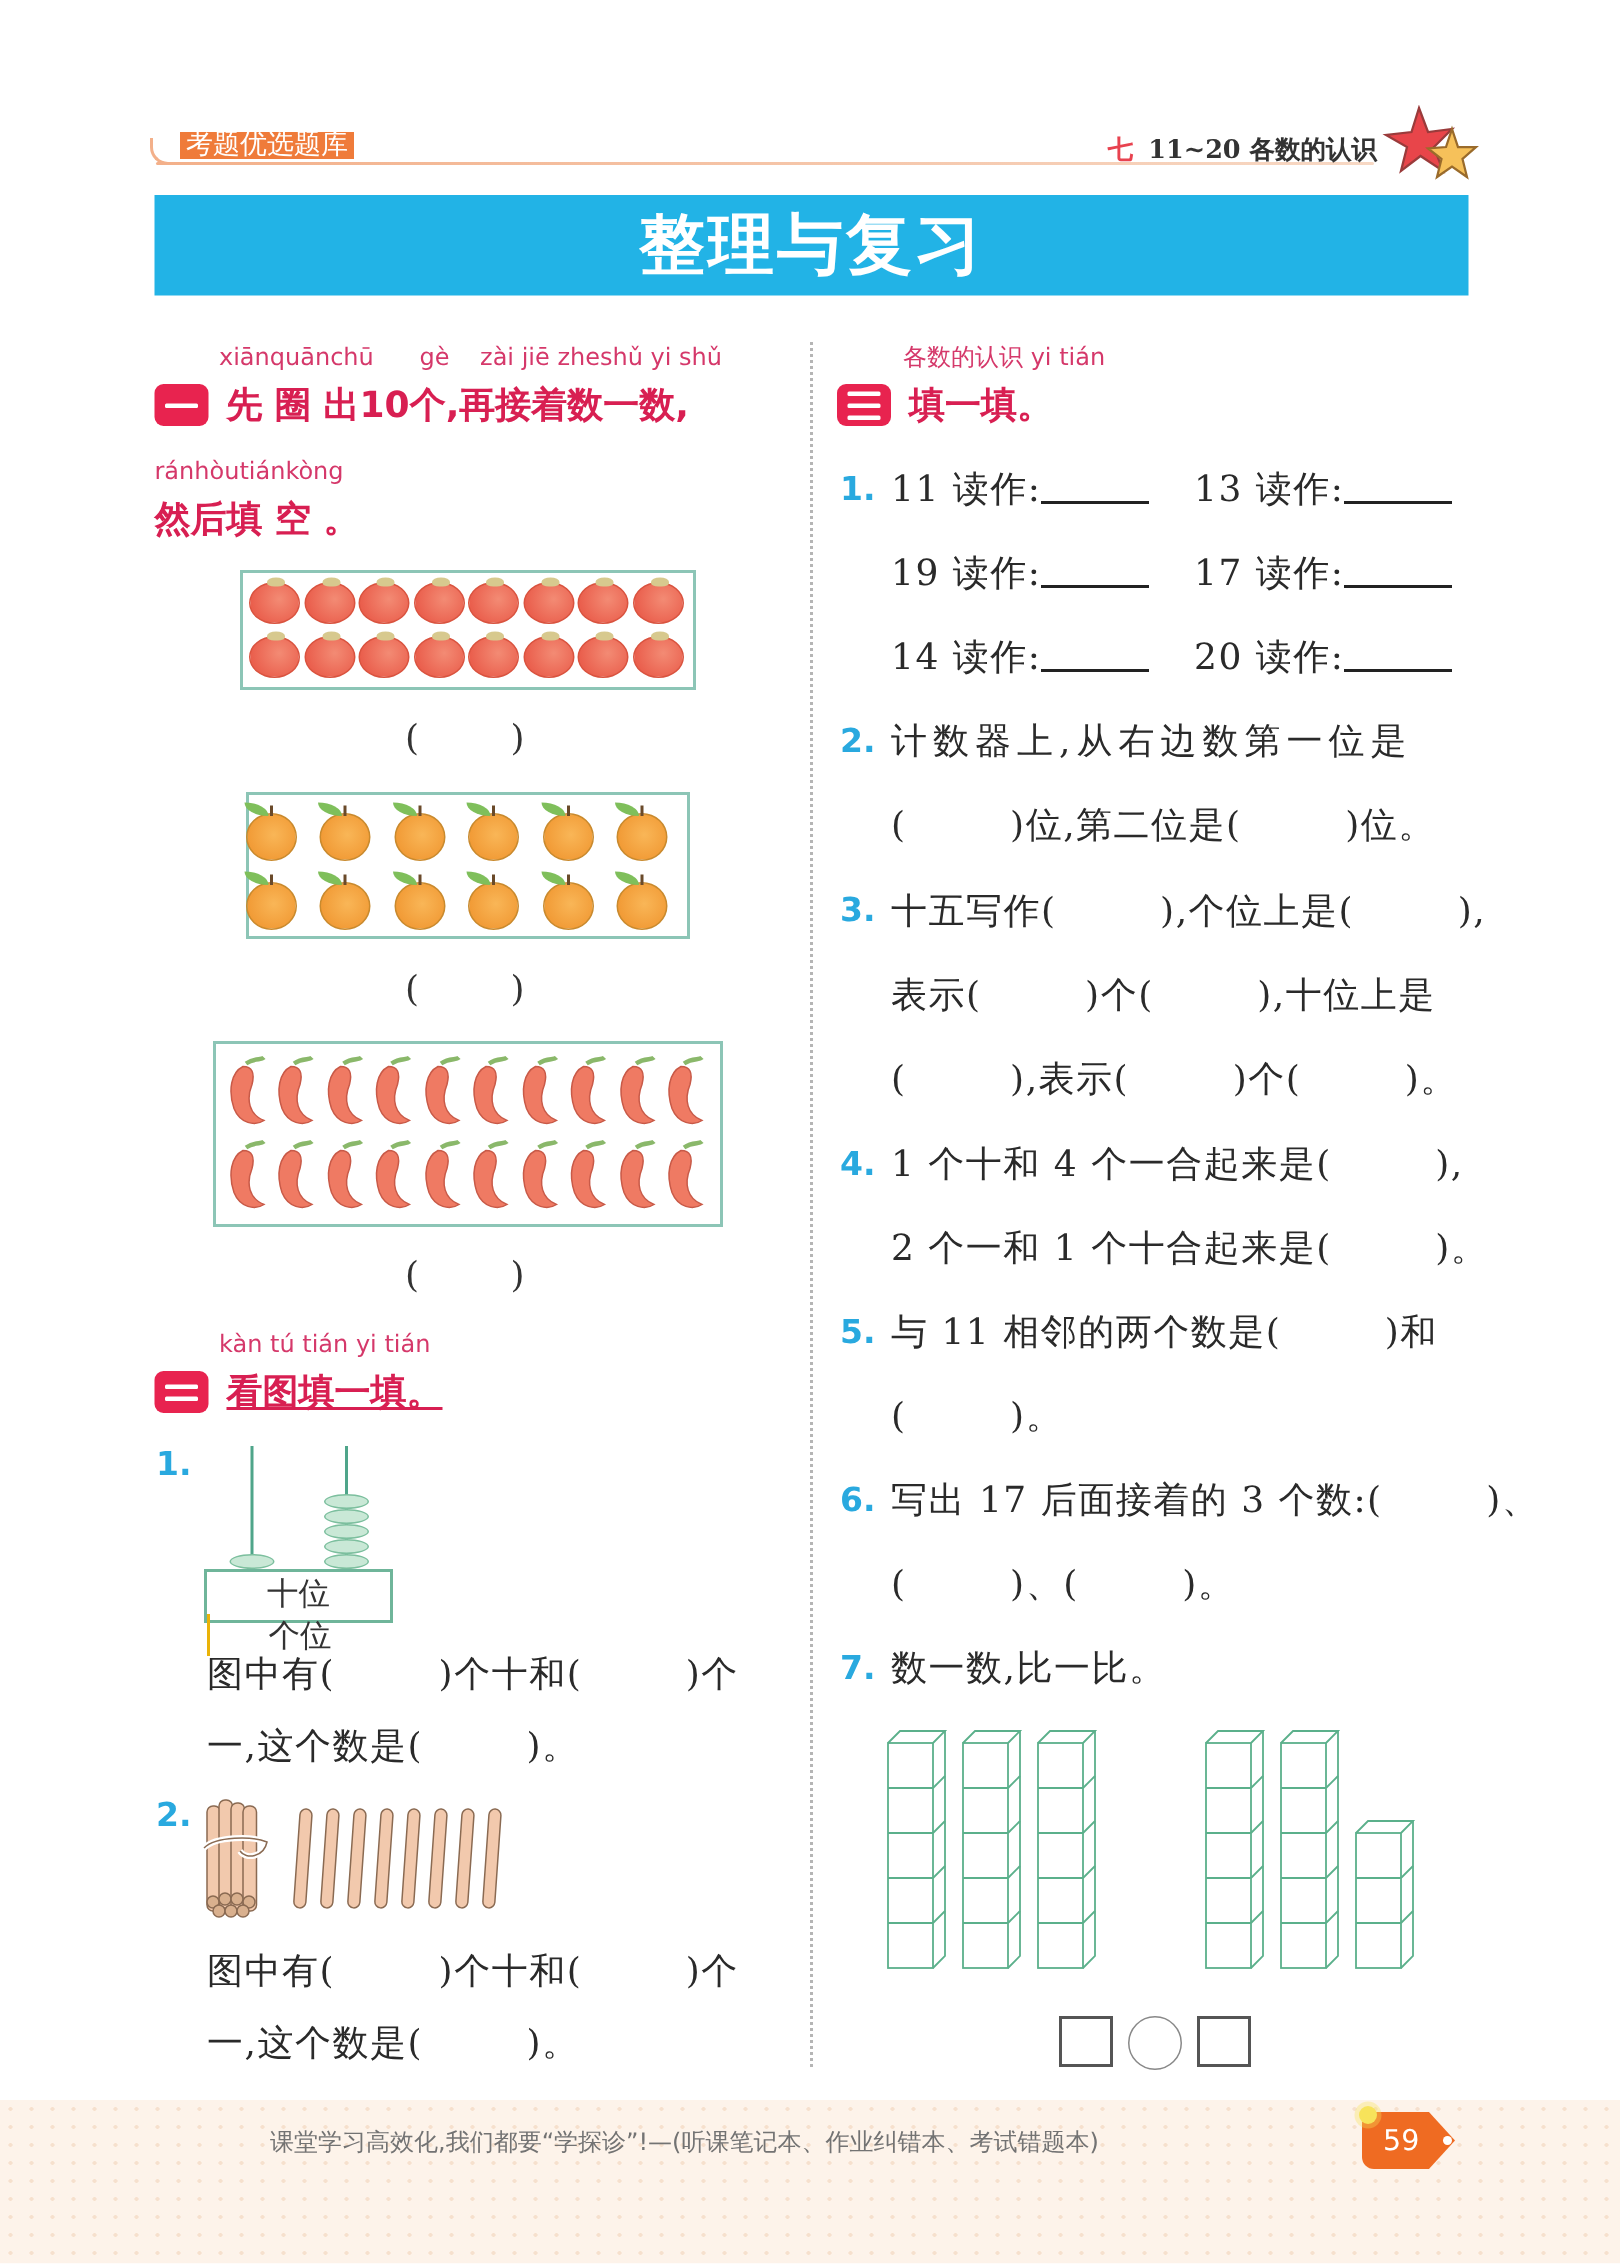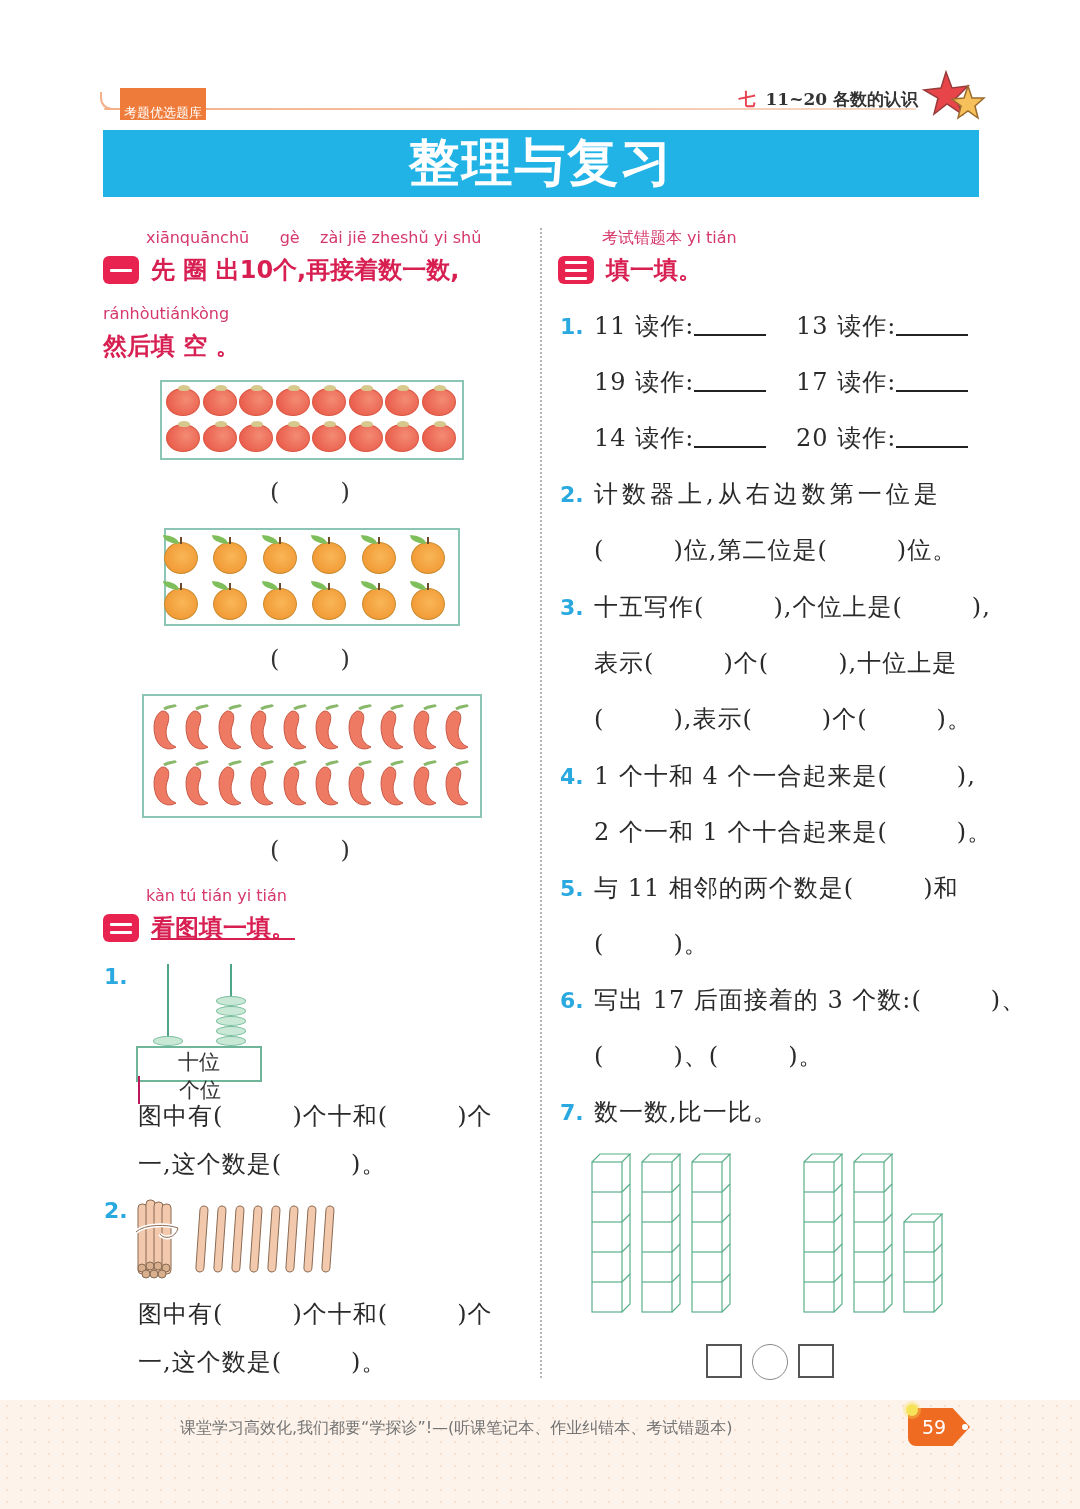--- a/index.html
+++ b/index.html
@@ -2,27 +2,27 @@
 <html><head>
 <meta charset="utf-8">
 <style>
   * { box-sizing: border-box; margin: 0; padding: 0; }
   html, body { width: 1080px; height: 1509px; background: #ffffff; overflow: hidden; }
   body { position: relative; font-family: "DejaVu Serif", "Liberation Serif", serif; color: #2a2a2a; }
 
   
   .hdr-line { position: absolute; left: 104px; top: 108px; width: 812px; height: 2px; background: linear-gradient(90deg,#f3b08a,#f7d8c4); border-radius: 1px; }
   .hdr-curve { position: absolute; left: 100px; top: 92px; width: 16px; height: 18px; border-left: 2px solid #f3b08a; border-bottom: 2px solid #f3b08a; border-bottom-left-radius: 12px; }
-  .hdr-tag { position: absolute; left: 120px; top: 88px; height: 18px; padding: 16px 4px; background: #ef7b3a; color: #fff; font-family: "DejaVu Sans", sans-serif; font-size: 13px; line-height: 18px; text-align: center; }
+  .hdr-tag { position: absolute; left: 120px; top: 88px; height: 18px; padding: 0 4px; background: #ef7b3a; color: #fff; font-family: "DejaVu Sans", sans-serif; font-size: 18px; line-height: 18px; text-align: center; }
   .hdr-chapter { position: absolute; right: 162px; top: 88px; font-size: 17px; font-weight: bold; color: #333; }
   .hdr-chapter .num { color: #e8424f; margin-right: 10px; font-family: "DejaVu Sans", sans-serif; }
   .stars { position: absolute; left: 920px; top: 70px; width: 70px; height: 56px; }
 
   .banner { position: absolute; left: 103px; top: 130px; width: 876px; height: 67px; background: #22b3e6; display: flex; align-items: center; justify-content: center; }
-  .banner-title { color: #fff; font-family: "DejaVu Sans", sans-serif; font-weight: bold; font-size: 51px; letter-spacing: 2px; }
+  .banner-title { color: #fff; font-family: "DejaVu Sans", sans-serif; font-weight: bold; font-size: 44px; letter-spacing: 2px; }
 
   .divider { position: absolute; left: 540px; top: 228px; height: 1150px; border-left: 2px dotted #b5b5b5; }
 
   
   .pinyin { position: absolute; font-family: "DejaVu Sans", sans-serif; font-size: 16px; color: #d5386a; white-space: pre; }
   .sec-head { position: absolute; display: flex; align-items: center; color: #d81f52; font-family: "DejaVu Sans", sans-serif; font-weight: bold; font-size: 24px; white-space: pre; }
   .badge { width: 36px; height: 28px; background: #e8234f; border-radius: 6px; margin-right: 12px; display: flex; flex-direction: column; justify-content: center; align-items: center; gap: 5px; }
   .badge i { display: block; width: 22px; height: 3px; background: #fff; border-radius: 1px; }
   .sec-line2 { position: absolute; color: #d81f52; font-family: "DejaVu Sans", sans-serif; font-weight: bold; font-size: 24px; white-space: pre; }
 
@@ -43,21 +43,21 @@
   .qtext { position: absolute; font-size: 24px; color: #2a2a2a; white-space: pre; letter-spacing: 1px; }
   .qnum { position: absolute; font-family: "DejaVu Sans", sans-serif; font-size: 22px; color: #29a9df; font-weight: bold; }
   .blank { display: inline-block; width: 72px; border-bottom: 2px solid #222; height: 20px; vertical-align: -2px; }
 
   
   .counter { position: absolute; left: 136px; top: 962px; width: 126px; height: 120px; }
   .rod { position: absolute; width: 2px; background: #4fa58a; }
   .bead { position: absolute; width: 30px; height: 10px; border-radius: 50%; background: #c9e8d6; border: 1px solid #7cbf9e; }
   .counter-base { position: absolute; left: 0; top: 84px; width: 126px; height: 36px; border: 2px solid #6fb59a; display: flex; flex-direction: column; }
   .counter-base span { flex: 1; display: flex; align-items: center; justify-content: center; font-size: 21px; color: #333; }
-  .counter-base span + span { border-left: 2px solid #be185d; }
+  .counter-base span + span { border-left: 2px solid #eab308; }
 
   
   .sticks { position: absolute; left: 134px; top: 1198px; width: 210px; height: 84px; }
 
   
   .cubes { position: absolute; left: 588px; top: 1150px; width: 360px; height: 170px; }
 
   .cmp { position: absolute; top: 1344px; display: flex; gap: 10px; left: 706px; }
   .cmp .sq { width: 36px; height: 34px; border: 2px solid #555; }
   .cmp .ci { width: 36px; height: 36px; border: 1.5px solid #888; border-radius: 50%; }
@@ -270,21 +270,21 @@
     <rect x="118" y="8" width="8" height="66" rx="4" transform="rotate(4 122 40)"></rect>
     <rect x="136" y="8" width="8" height="66" rx="4" transform="rotate(4 140 40)"></rect>
     <rect x="154" y="8" width="8" height="66" rx="4" transform="rotate(4 158 40)"></rect>
     <rect x="172" y="8" width="8" height="66" rx="4" transform="rotate(4 176 40)"></rect>
     <rect x="190" y="8" width="8" height="66" rx="4" transform="rotate(4 194 40)"></rect>
   </g>
 </svg>
 <div class="qtext" style="left:138px; top:1298px;">图中有(        )个十和(        )个</div>
 <div class="qtext" style="left:138px; top:1346px;">一,这个数是(        )。</div>
 
-<div class="pinyin" style="left:602px; top:228px;">考试错题本 yi tián</div>
+<div class="pinyin" style="left:602px; top:228px;">各数的认识 yi tián</div>
 <div class="sec-head" style="left:558px; top:254px;">
   <span class="badge"><i></i><i></i><i></i></span>
   <span>填一填。</span>
 </div>
 
 <div class="qnum" style="left:560px; top:314px;">1.</div>
 <div class="qtext" style="left:594px; top:310px;"><span>11</span> <span>读作:</span><span class="blank"></span></div>
 <div class="qtext" style="left:796px; top:310px;"><span>13</span> <span>读作:</span><span class="blank"></span></div>
 <div class="qtext" style="left:594px; top:366px;"><span>19</span> <span>读作:</span><span class="blank"></span></div>
 <div class="qtext" style="left:796px; top:366px;"><span>17</span> <span>读作:</span><span class="blank"></span></div>

